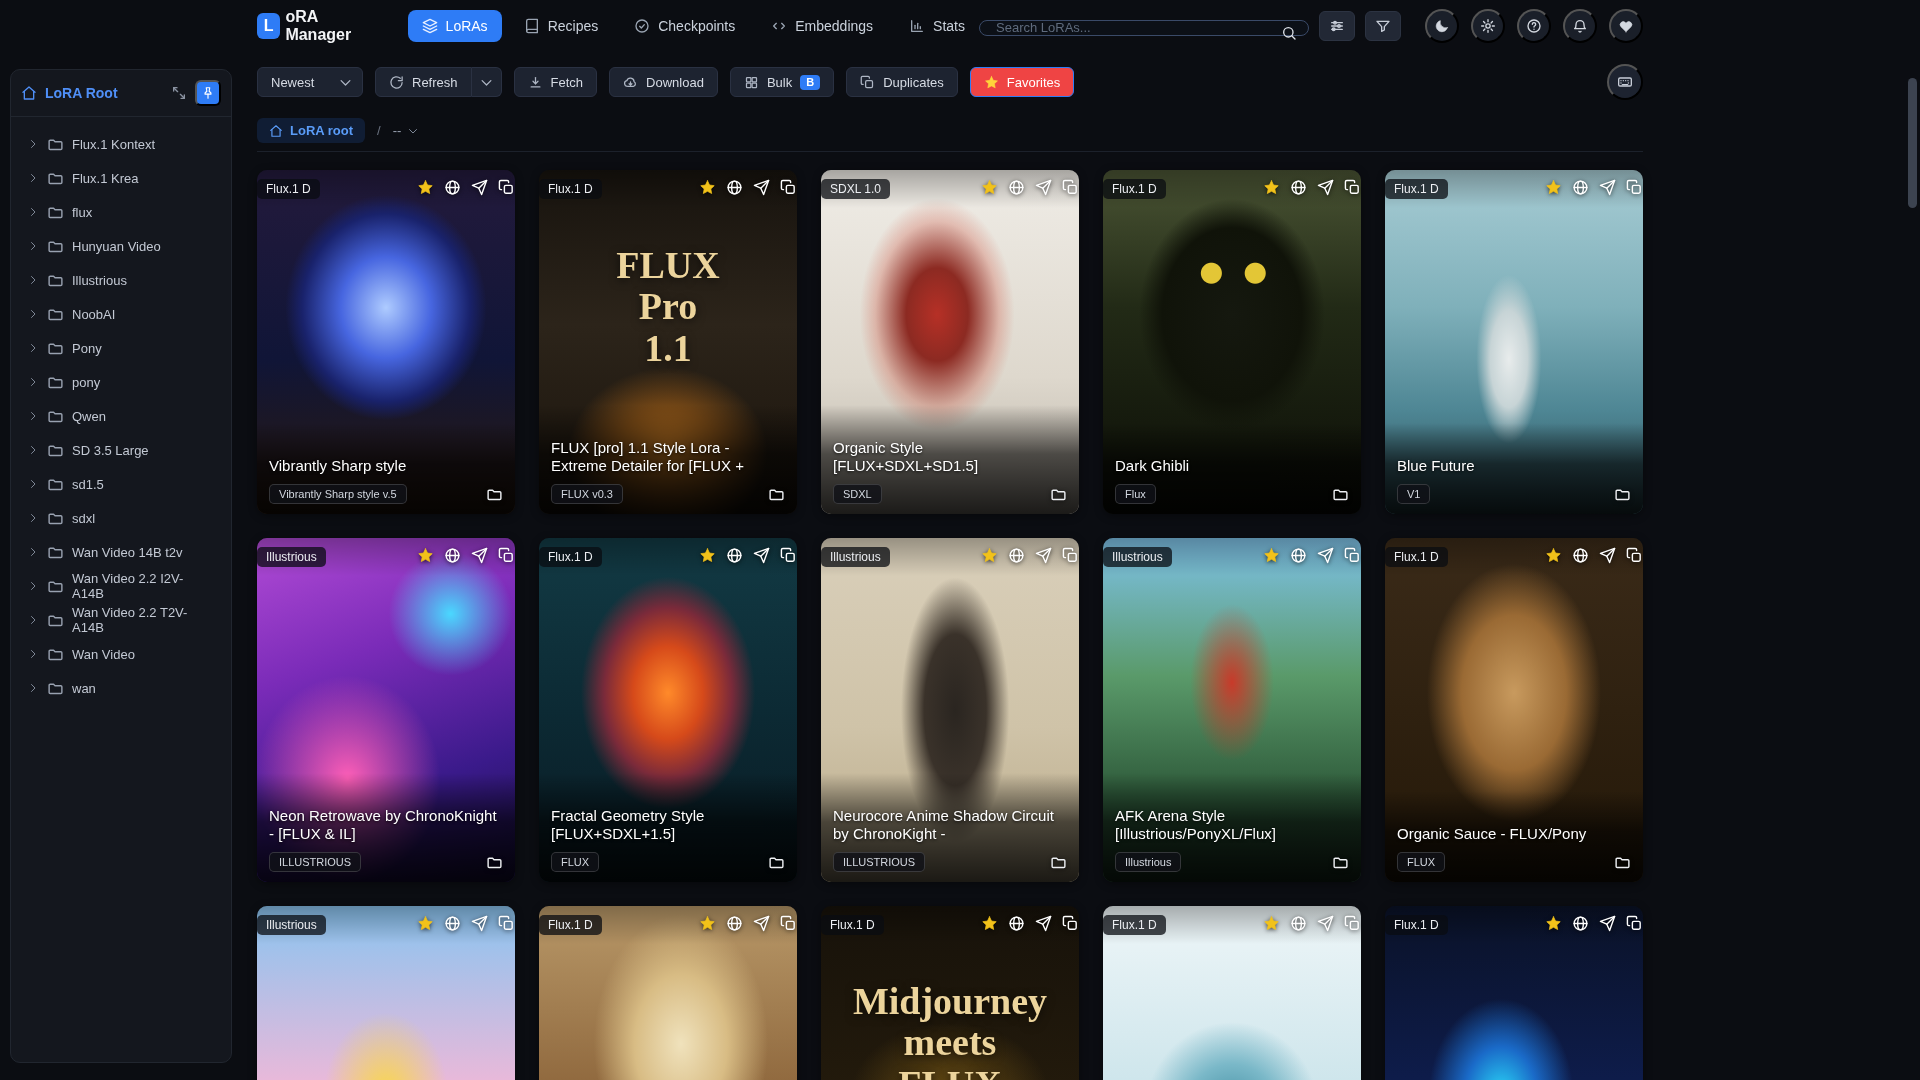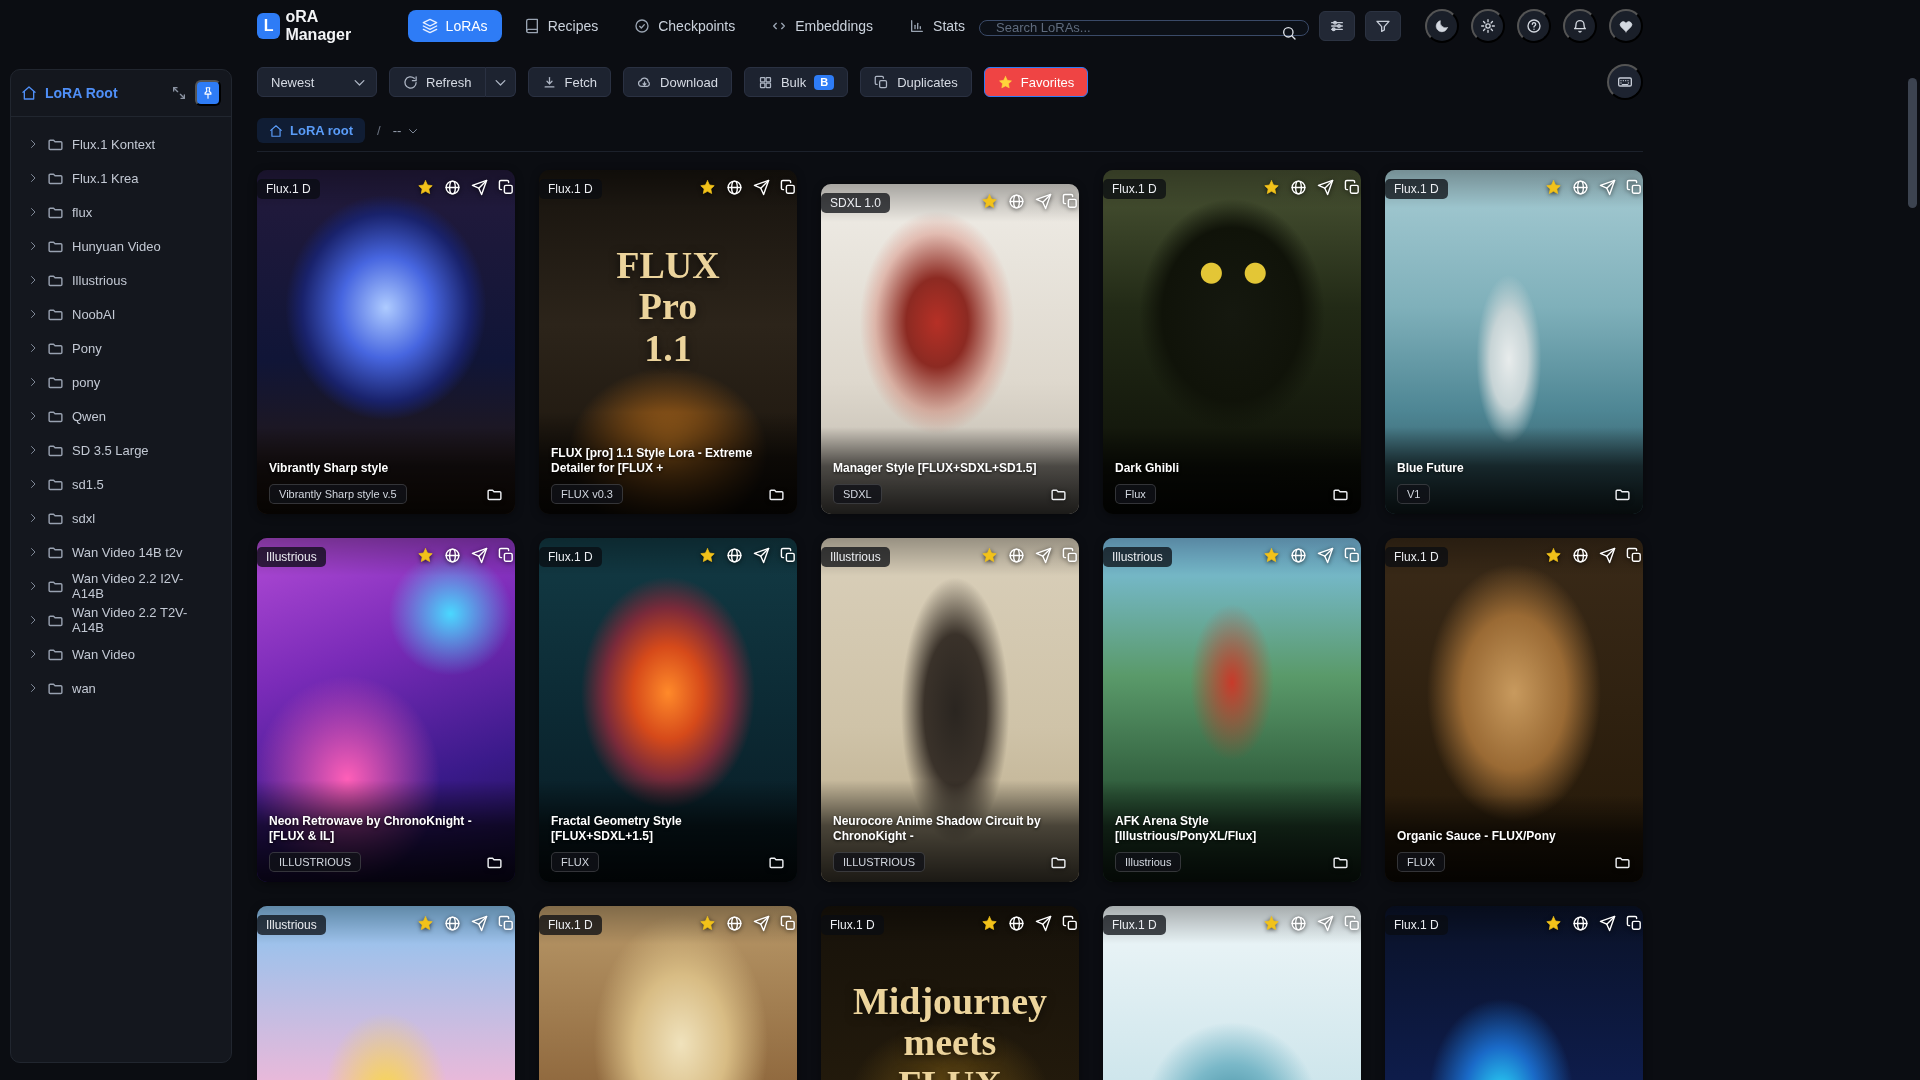--- a/index.html
+++ b/index.html
@@ -49,21 +49,21 @@
   .sb-item{display:flex;align-items:center;gap:8px;height:34px;padding:0 10px;border-radius:6px;color:#c3c9d4;
            font-size:13px;cursor:pointer}
   .sb-item .chev{color:#7e8796}
   .sb-item .fold{color:#98a1b0}
 
   
   .toolbar{position:absolute;left:257px;top:64px;width:1386px;display:flex;align-items:center;gap:12px}
   .btn{height:30px;display:inline-flex;align-items:center;gap:8px;padding:0 13px;background:#1d2330;
        border:1px solid #2a3142;border-radius:6px;color:#d6dbe4;font-size:13px;cursor:pointer;white-space:nowrap;box-sizing:border-box}
   .btn .ic{width:15px;height:15px;color:#aeb6c4}
-  .select-btn{width:120px;justify-content:space-between;padding-right:9px}
+  .select-btn{width:106px;justify-content:space-between;padding-right:9px}
   .btn-group{display:inline-flex}
   .btn-group .btn.main{border-radius:6px 0 0 6px}
   .btn-group .btn.caret{border-radius:0 6px 6px 0;padding:0 7px;border-left:none}
   .badge-b{background:#2e7cf6;color:#fff;font-size:11px;font-weight:bold;padding:2px 6px;border-radius:4px;line-height:1}
   .btn.primary{background:#ef4444;border-color:#2e7cf6;color:#fff}
   .btn.primary .ic{color:#ffd43b}
   .kb-btn{margin-left:auto;width:36px;height:36px;border-radius:50%;background:#1d2330;display:flex;align-items:center;
           justify-content:center;color:#c7cdd8;cursor:pointer}
 
   
@@ -86,21 +86,21 @@
   .model-badge{background:rgba(10,12,17,.75);padding:3px 9px;border-radius:5px;font-size:12px;color:#eceef2}
   .card-actions{display:flex;gap:10px;align-items:center}
   .card-actions .ic{color:#fff;filter:drop-shadow(0 1px 2px rgba(0,0,0,.7));cursor:pointer}
   .card-actions .star{color:#f2c21a}
   .art-text{position:absolute;inset:0 0 70px 0;display:flex;align-items:center;justify-content:center;text-align:center;
             font-family:"Liberation Serif",serif;font-weight:bold;font-size:38px;line-height:1.08;color:#ecd49c;
             white-space:pre-line;z-index:1;text-shadow:0 2px 10px rgba(0,0,0,.6)}
   .art-text:empty{display:none}
   .card-bottom{position:absolute;left:0;right:0;bottom:0;padding:34px 12px 10px;z-index:2;
                background:linear-gradient(180deg,rgba(0,0,0,0),rgba(0,0,0,.62) 45%,rgba(0,0,0,.85))}
-  .card-title{margin:0 0 8px;font-size:12px;line-height:1.25;font-weight:bold;color:#fff;text-shadow:0 1px 3px rgba(0,0,0,.8)}
+  .card-title{margin:0 0 8px;font-size:15px;line-height:1.25;font-weight:normal;color:#fff;text-shadow:0 1px 3px rgba(0,0,0,.8)}
   .card-title:empty{display:none}
   .card-meta{display:flex;align-items:center}
   .version-badge{background:rgba(16,18,24,.8);border:1px solid rgba(255,255,255,.16);color:#d2d7df;font-size:11px;
                  padding:3px 9px;border-radius:5px;max-width:200px;overflow:hidden;text-overflow:ellipsis;white-space:nowrap}
   .version-badge:empty{display:none}
   .card-meta .folder{margin-left:auto;color:#eef0f3;filter:drop-shadow(0 1px 2px rgba(0,0,0,.7));cursor:pointer}
 
   .scroll-thumb{position:absolute;right:3px;top:78px;width:9px;height:130px;border-radius:5px;background:#3c4350}
 </style>
 </head>
@@ -618,41 +618,41 @@
       <h3 class="card-title">FLUX [pro] 1.1 Style Lora - Extreme Detailer for [FLUX +</h3>
       <div class="card-meta">
         <span class="version-badge">FLUX v0.3</span>
         <svg class="ic s folder">
             <use href="#i-folder"></use>
           </svg>
       </div>
     </div>
   </article>
 
-  <article class="card" style="background: radial-gradient(40% 45% at 45% 42%, rgb(182, 48, 38) 0%, rgb(140, 42, 34) 30%, rgba(200, 60, 40, 0.25) 60%, rgba(230, 226, 218, 0) 75%), linear-gradient(rgb(239, 236, 230) 0%, rgb(222, 216, 205) 60%, rgb(185, 178, 166) 100%); margin-top: 14px;">
+  <article class="card" style="background: radial-gradient(40% 45% at 45% 42%, rgb(182, 48, 38) 0%, rgb(140, 42, 34) 30%, rgba(200, 60, 40, 0.25) 60%, rgba(230, 226, 218, 0) 75%), linear-gradient(rgb(239, 236, 230) 0%, rgb(222, 216, 205) 60%, rgb(185, 178, 166) 100%);">
     <div class="card-top">
       <span class="model-badge">SDXL 1.0</span>
       <div class="card-actions">
         <svg class="ic s fill star">
             <use href="#i-star"></use>
           </svg>
         <svg class="ic s">
             <use href="#i-globe"></use>
           </svg>
         <svg class="ic s">
             <use href="#i-send"></use>
           </svg>
         <svg class="ic s">
             <use href="#i-copy"></use>
           </svg>
       </div>
     </div>
 
     <div class="card-bottom">
-      <h3 class="card-title">Manager Style [FLUX+SDXL+SD1.5]</h3>
+      <h3 class="card-title">Organic Style [FLUX+SDXL+SD1.5]</h3>
       <div class="card-meta">
         <span class="version-badge">SDXL</span>
         <svg class="ic s folder">
             <use href="#i-folder"></use>
           </svg>
       </div>
     </div>
   </article>
 
   <article class="card" style="background: radial-gradient(circle at 42% 30%, rgb(227, 198, 54) 0px, rgb(227, 198, 54) 10px, rgba(0, 0, 0, 0) 11px), radial-gradient(circle at 59% 30%, rgb(227, 198, 54) 0px, rgb(227, 198, 54) 10px, rgba(0, 0, 0, 0) 11px), radial-gradient(45% 42% at 50% 42%, rgb(21, 24, 15) 0%, rgb(16, 19, 9) 60%, rgba(10, 11, 7, 0) 80%), linear-gradient(rgb(74, 84, 52) 0%, rgb(34, 42, 22) 40%, rgb(11, 13, 6) 100%);">

